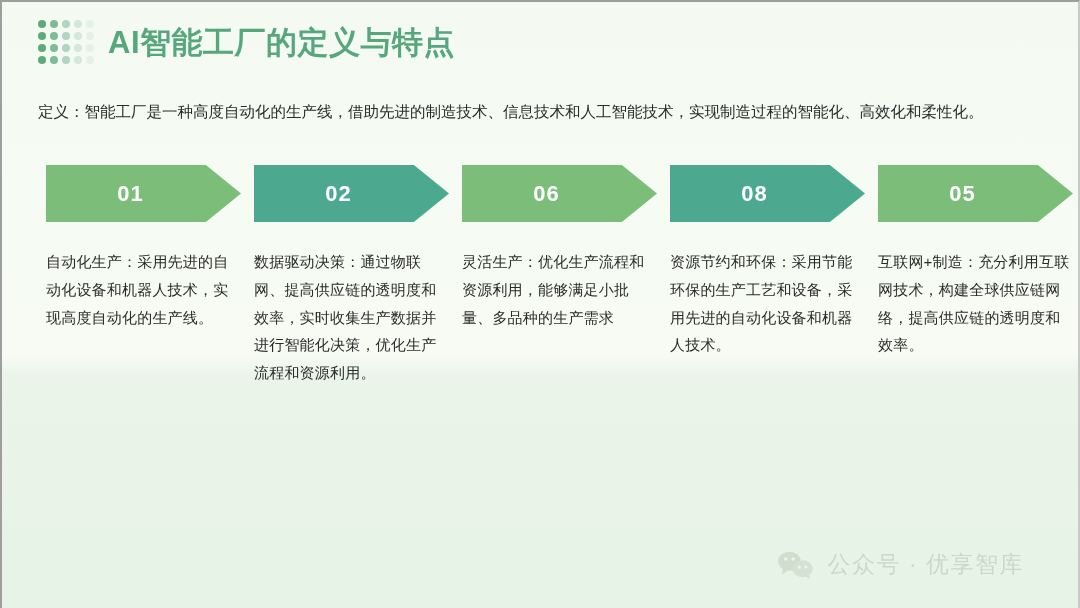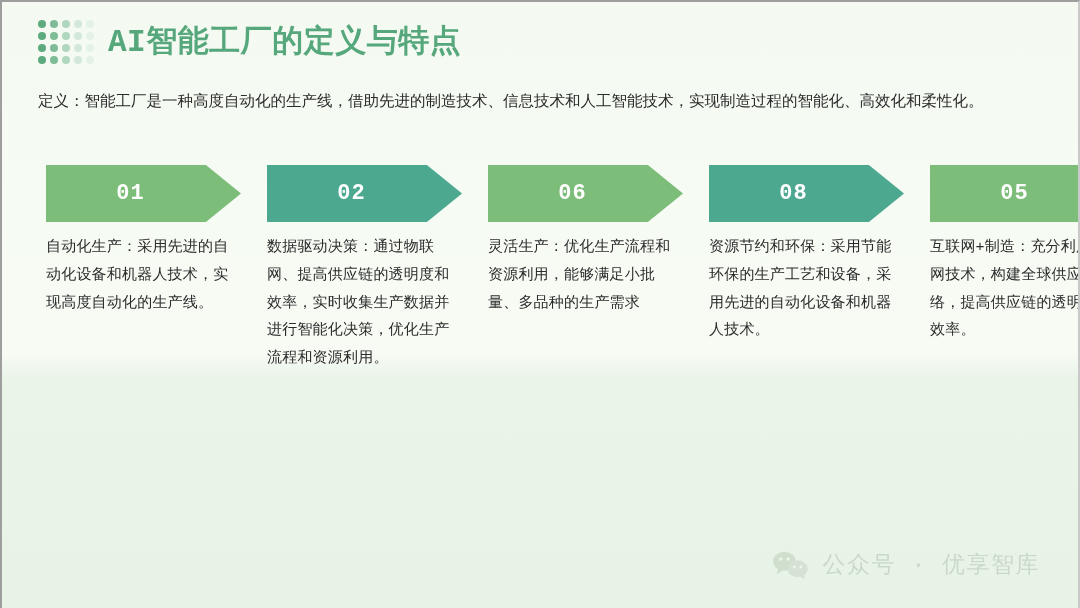--- a/index.html
+++ b/index.html
@@ -18,21 +18,20 @@
     background: linear-gradient(to bottom,
         #f4faf2 0%,
         #f6fbf4 35%,
         #f7fbf4 58%,
         #eaf4e9 62%,
         #e8f3e7 100%);
     border-left: 2px solid #9e9e9e;
     border-top: 2px solid #9e9e9e;
     border-right: 2px solid #c9c9c9;
     overflow: hidden;
-    font-family: Liberation Mono, monospace;
   }
 
   
   .header {
     position: absolute;
     left: 36px;
     top: 18px;
     display: flex;
     align-items: center;
     gap: 14px;
@@ -64,36 +63,36 @@
     color: #56a87c;
     letter-spacing: 0.5px;
     line-height: 1;
     white-space: nowrap;
   }
 
   
   .definition {
     position: absolute;
     left: 36px;
-    top: 89px;
+    top: 98px;
     width: 1010px;
     font-size: 15.5px;
     color: #2b2b2b;
     line-height: 1.5;
     white-space: nowrap;
   }
 
   
   .columns {
     position: absolute;
     left: 44px;
     top: 163px;
     width: 1000px;
     display: flex;
-    gap: 26px;
+    gap: 13px;
   }
 
   .col {
     width: 195px;
     flex: 0 0 195px;
   }
 
   .arrow {
     position: relative;
     height: 57px;
@@ -104,33 +103,33 @@
     font-size: 22px;
     font-weight: bold;
     letter-spacing: 1px;
     clip-path: polygon(0 0, 82% 0, 100% 50%, 82% 100%, 0 100%);
     padding-right: 26px;
   }
   .arrow.green { background: #7cbd79; }
   .arrow.teal  { background: #4da890; }
 
   .col-body {
-    margin-top: 12px;
+    margin-top: 26px;
     font-size: 15px;
     line-height: 1.85;
     color: #2b2b2b;
     letter-spacing: 0.2px;
     padding-right: 2px;
     word-break: break-all;
   }
 
   
   .watermark {
     position: absolute;
-    right: 38px;
+    right: 54px;
     bottom: 28px;
     display: flex;
     align-items: center;
     gap: 13px;
     opacity: 0.62;
   }
 
   .wechat-icon {
     width: 38px;
     height: 30px;

